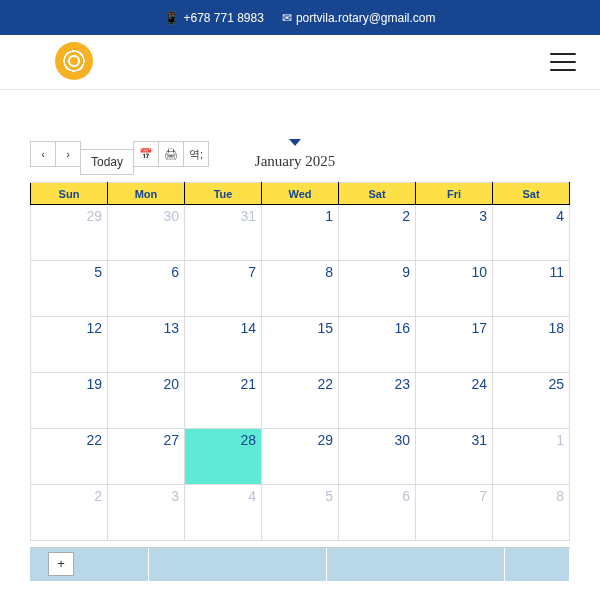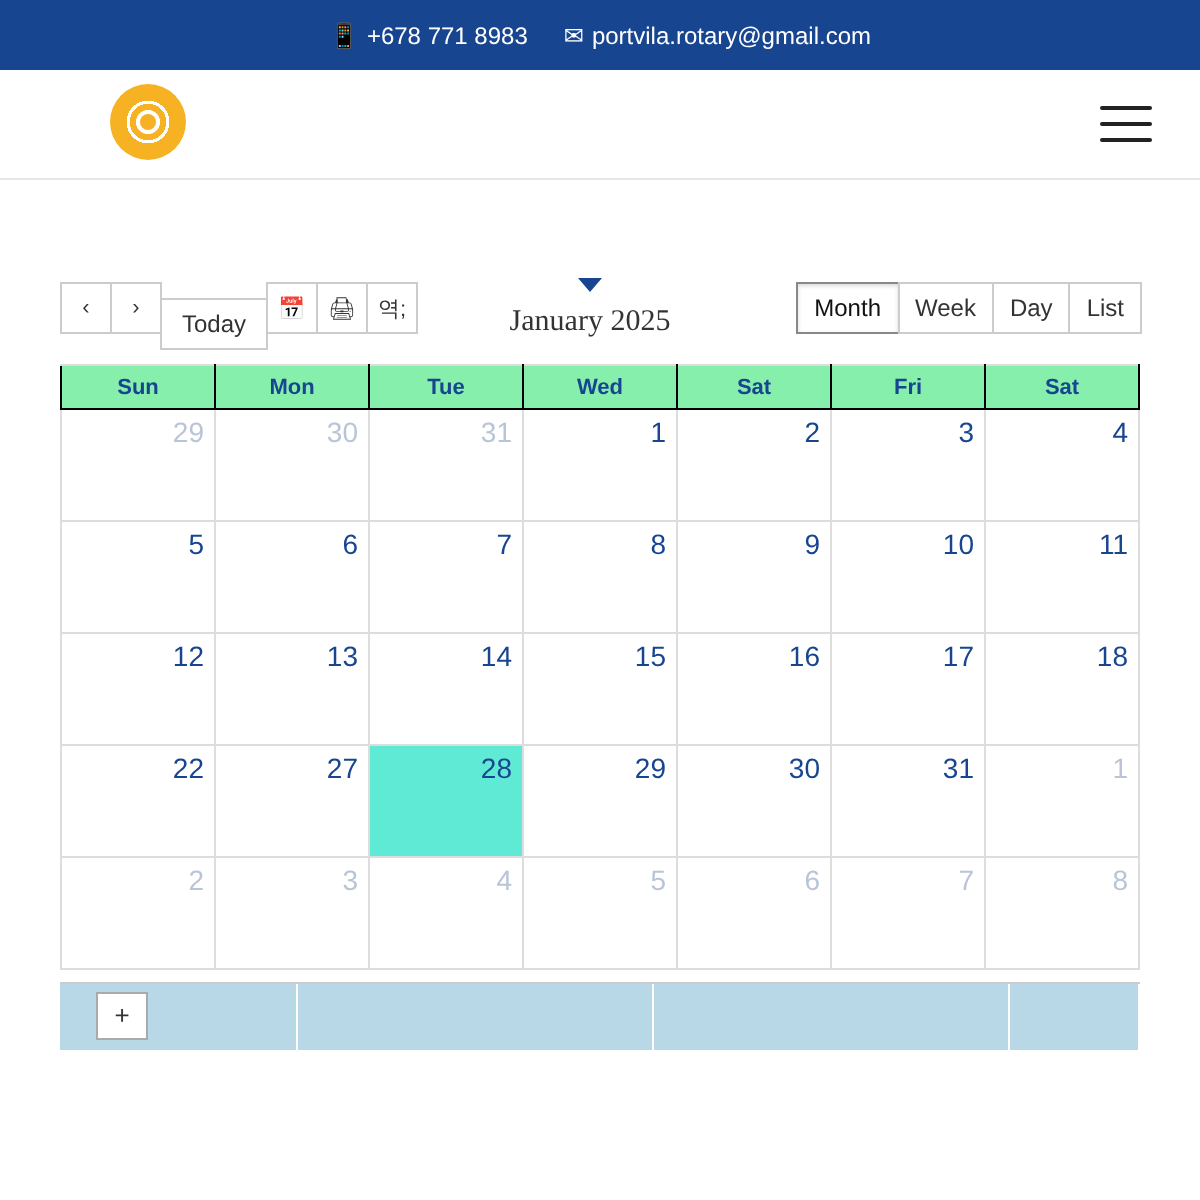--- a/index.html
+++ b/index.html
@@ -160,21 +160,21 @@
 
   
   .cal-table { width: 100%; border-collapse: collapse; table-layout: fixed; }
   .cal-table th {
     border: 1px solid #000000;
     border-top: 1px solid #dddddd;
     height: 22px;
     font-size: 11px;
     color: #17458f;
     font-weight: bold;
-    background: #86efac;
+    background: #fde047;
   }
   .cal-table td {
     border: 1px solid #dddddd;
     height: 56px;
     vertical-align: top;
     background: #ffffff;
     padding: 3px 5px 0 0;
   }
   .daynum {
     display: block;
@@ -246,26 +246,20 @@
       <button class="btn icon">🖨</button>
       <button class="btn icon">
 역;</button>
     </div>
 
     <div class="tb-center">
       <span class="caret"></span>
       <span class="cal-title">January 2025</span>
     </div>
 
-    <div class="tb-right">
-      <button class="btn active">Month</button>
-      <button class="btn">Week</button>
-      <button class="btn">Day</button>
-      <button class="btn">List</button>
-    </div>
   </div>
 
   <table class="cal-table">
     <thead>
       <tr>
         <th>Sun</th>
         <th>Mon</th>
         <th>Tue</th>
         <th>Wed</th>
         <th>Sat</th>
@@ -338,20 +332,43 @@
           </td>
           <td>
             <span class="daynum">17</span>
           </td>
           <td>
             <span class="daynum">18</span>
           </td>
         </tr>
         <tr>
           <td>
+            <span class="daynum">19</span>
+          </td>
+          <td>
+            <span class="daynum">20</span>
+          </td>
+          <td>
+            <span class="daynum">21</span>
+          </td>
+          <td>
+            <span class="daynum">22</span>
+          </td>
+          <td>
+            <span class="daynum">23</span>
+          </td>
+          <td>
+            <span class="daynum">24</span>
+          </td>
+          <td>
+            <span class="daynum">25</span>
+          </td>
+        </tr>
+        <tr>
+          <td>
             <span class="daynum">22</span>
           </td>
           <td>
             <span class="daynum">27</span>
           </td>
           <td class="today-cell">
             <span class="daynum">28</span>
           </td>
           <td>
             <span class="daynum">29</span>

